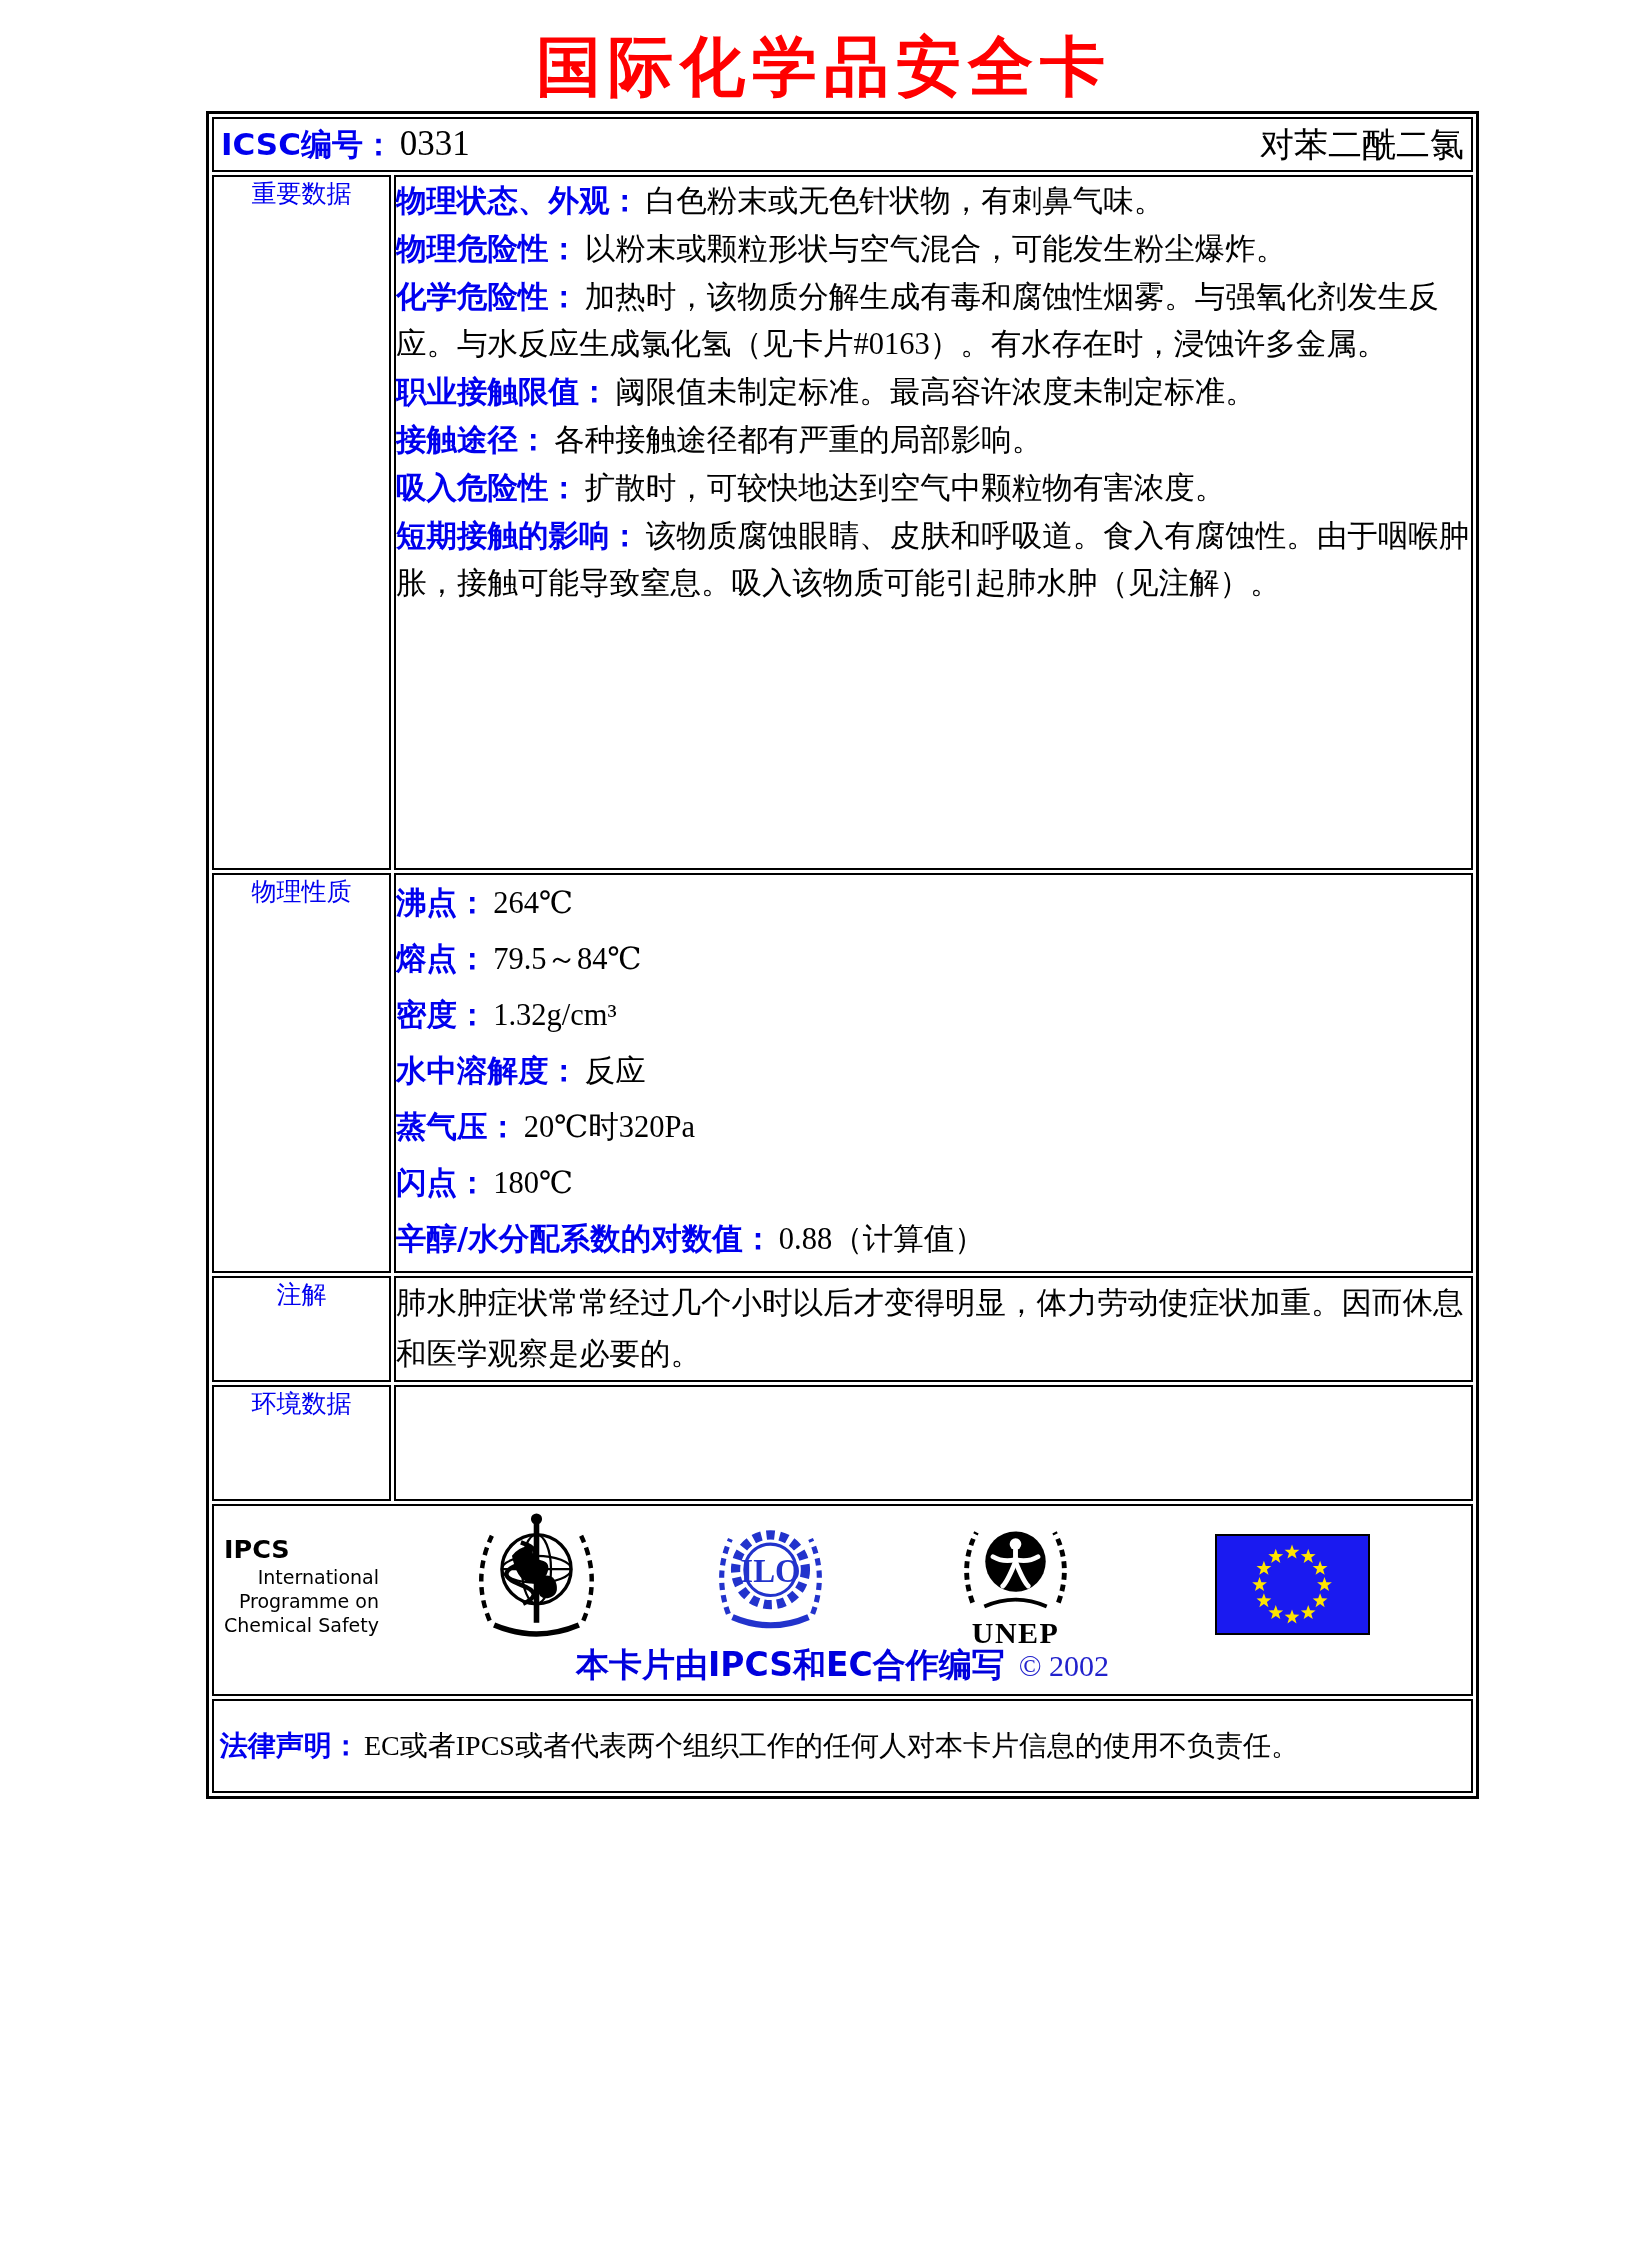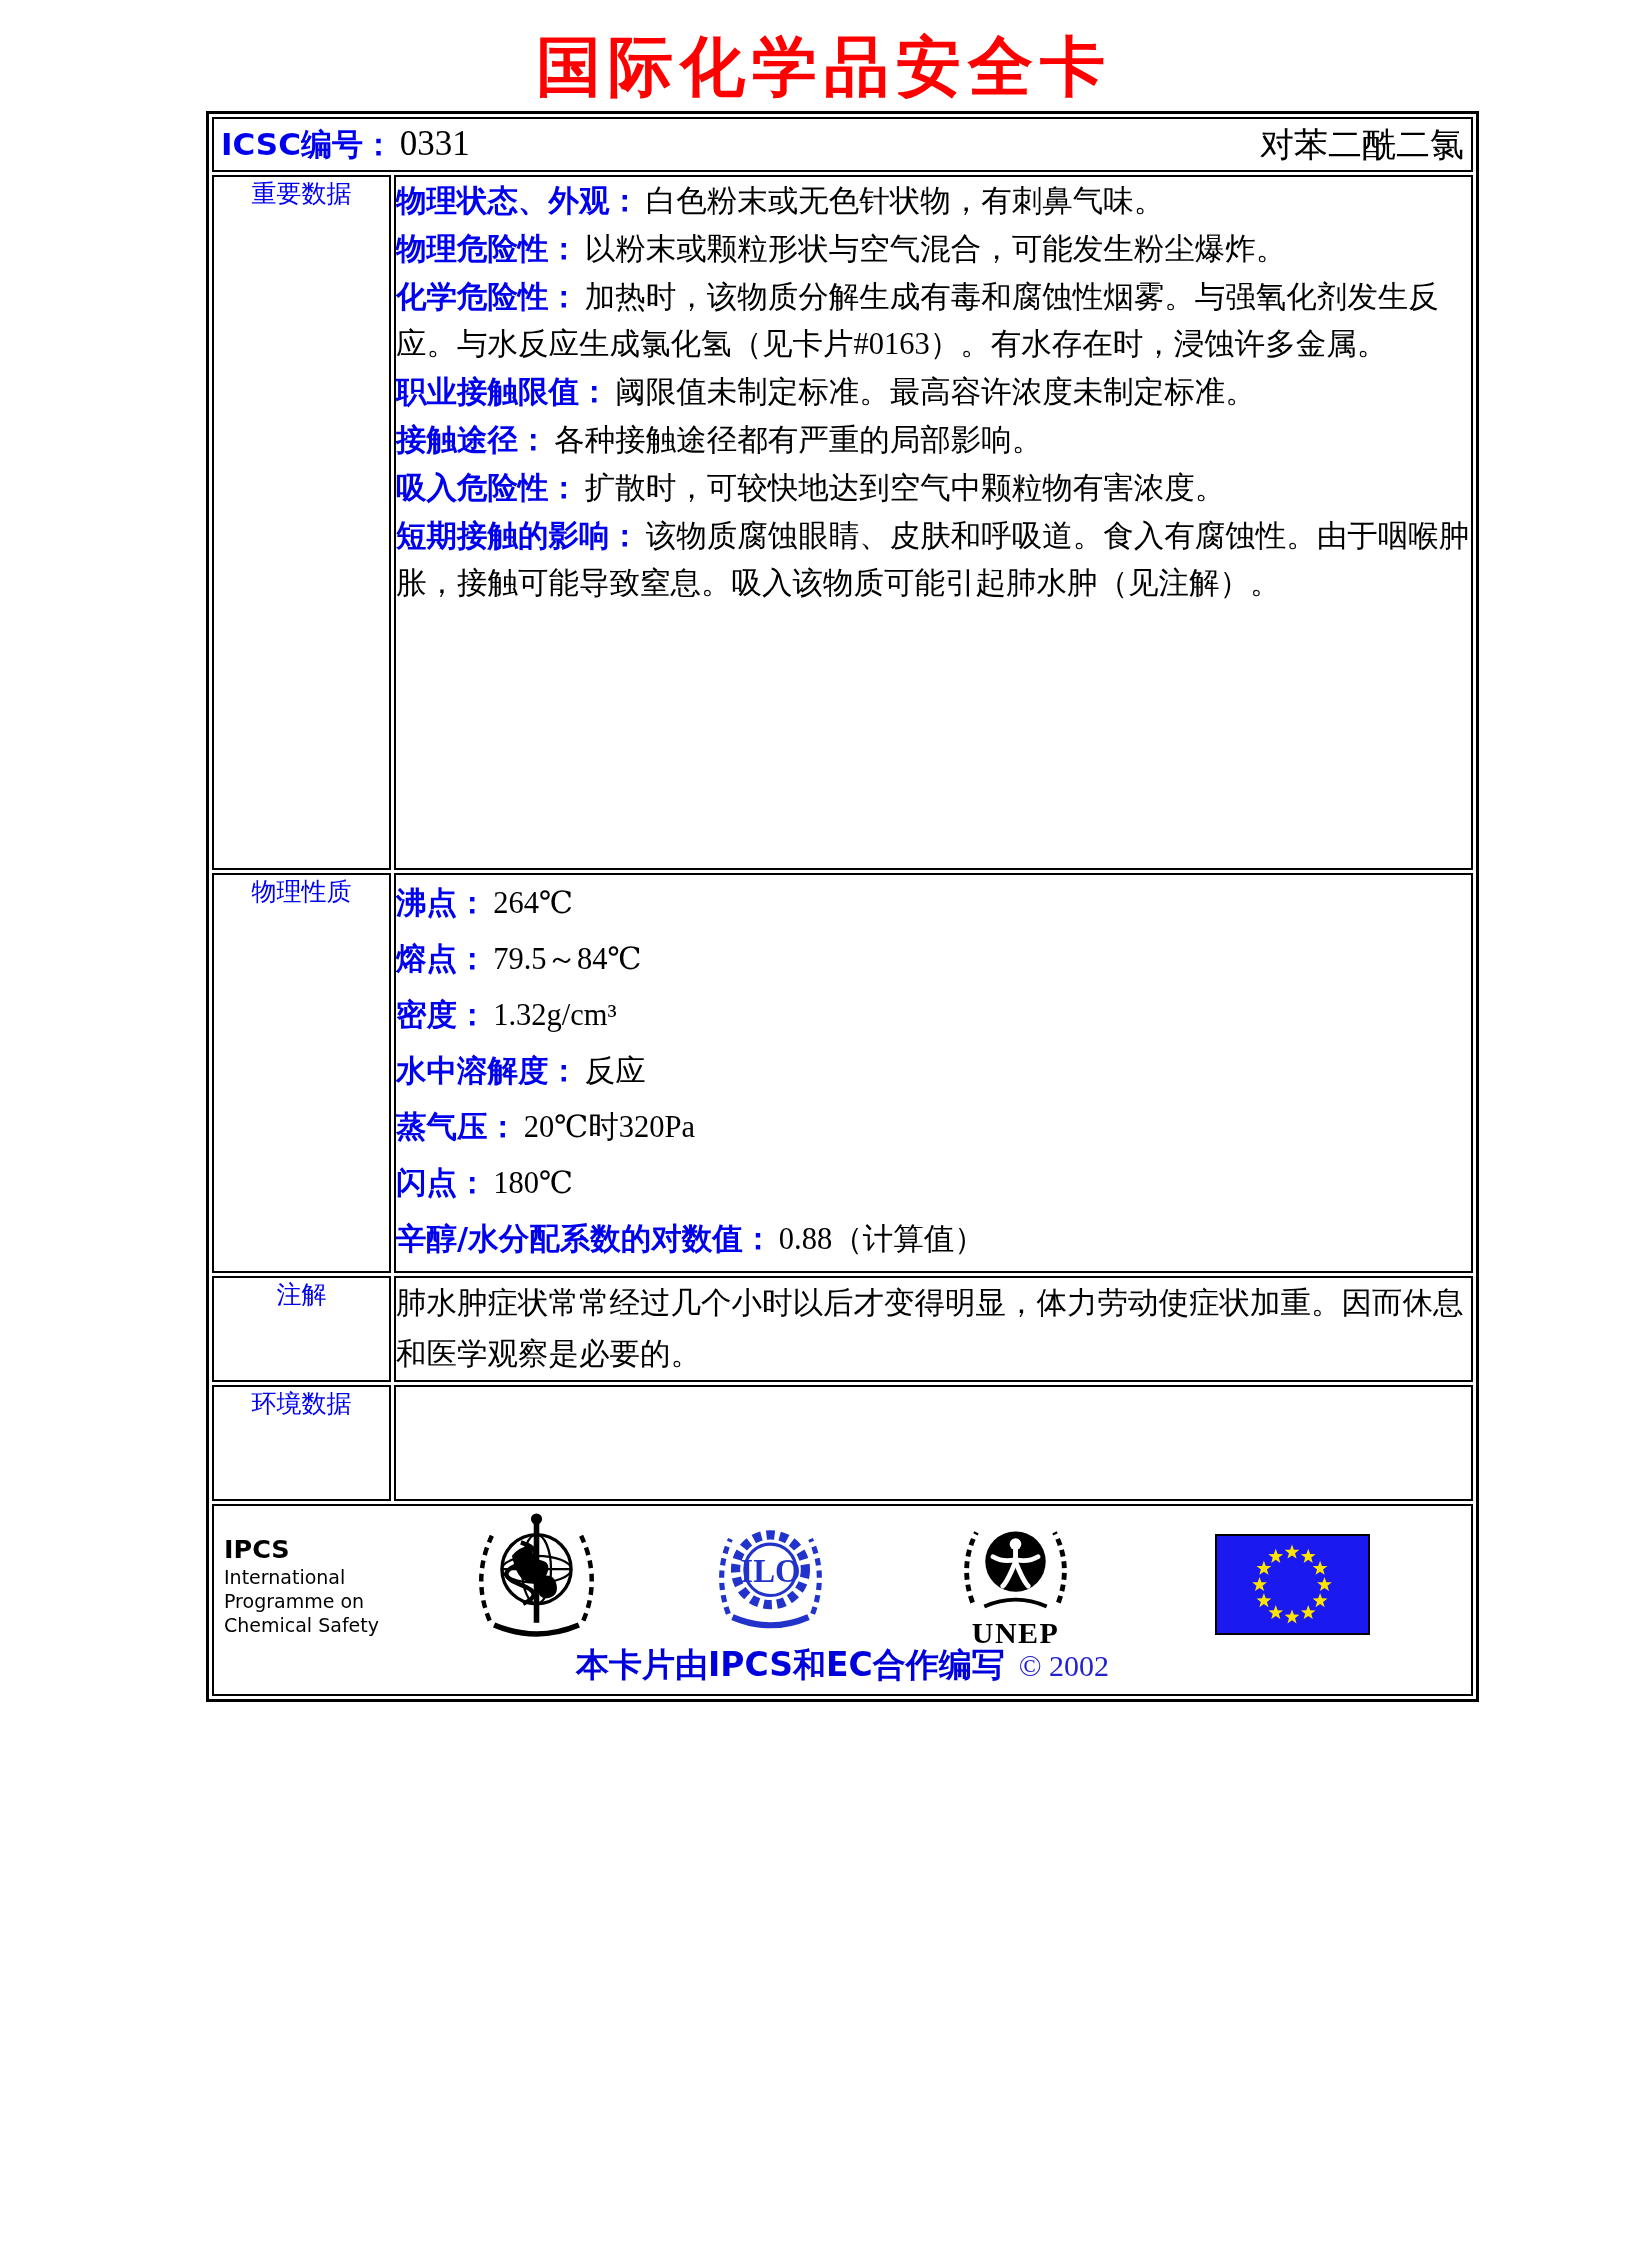--- a/index.html
+++ b/index.html
@@ -73,21 +73,21 @@
   }
   .notes-text,.addl-text{font-size:30.5px;line-height:51px;margin:0;}
   
   .footer-cell{position:relative;height:188px;margin-left:40px;}
   .ipcs-block{
     position:absolute;left:10px;top:28px;
     font-family:"DejaVu Sans","Liberation Sans",sans-serif;
     color:#000;
   }
   .ipcs-acronym{font-size:25.5px;font-weight:bold;line-height:31px;}
-  .ipcs-line{font-size:19px;line-height:24px;}
+  .ipcs-line{font-size:19px;line-height:24px;text-align:right;}
   .logo{position:absolute;}
   .who-logo{left:255px;top:2.8px;}
   .ilo-logo{left:500px;top:10px;text-decoration:underline;}
   .unep-logo{left:743px;top:10px;text-align:center;}
   .unep-text{
     font-family:"Liberation Serif","DejaVu Serif",serif;
     font-weight:bold;font-size:30px;letter-spacing:1.4px;line-height:31px;color:#000;
   }
   .eu-flag{
     left:1001px;top:28px;
@@ -261,17 +261,22 @@
             </g>
           </svg>
         </span>
 
         <div class="footer-caption">
           <span class="caption-main">本卡片由IPCS和EC合作编写</span><span class="caption-copy">© 2002</span>
         </div>
       </td>
     </tr>
 
+    <tr>
+      <td colspan="2" class="legal-cell">
+        <p class="legal-line"><span class="legal-label">法律声明：</span><span>EC或者IPCS或者代表两个组织工作的任何人对本卡片信息的使用不负责任。</span></p>
+      </td>
+    </tr>
 
   </tbody>
     </table>
 </div>
 
 
 </body></html>

